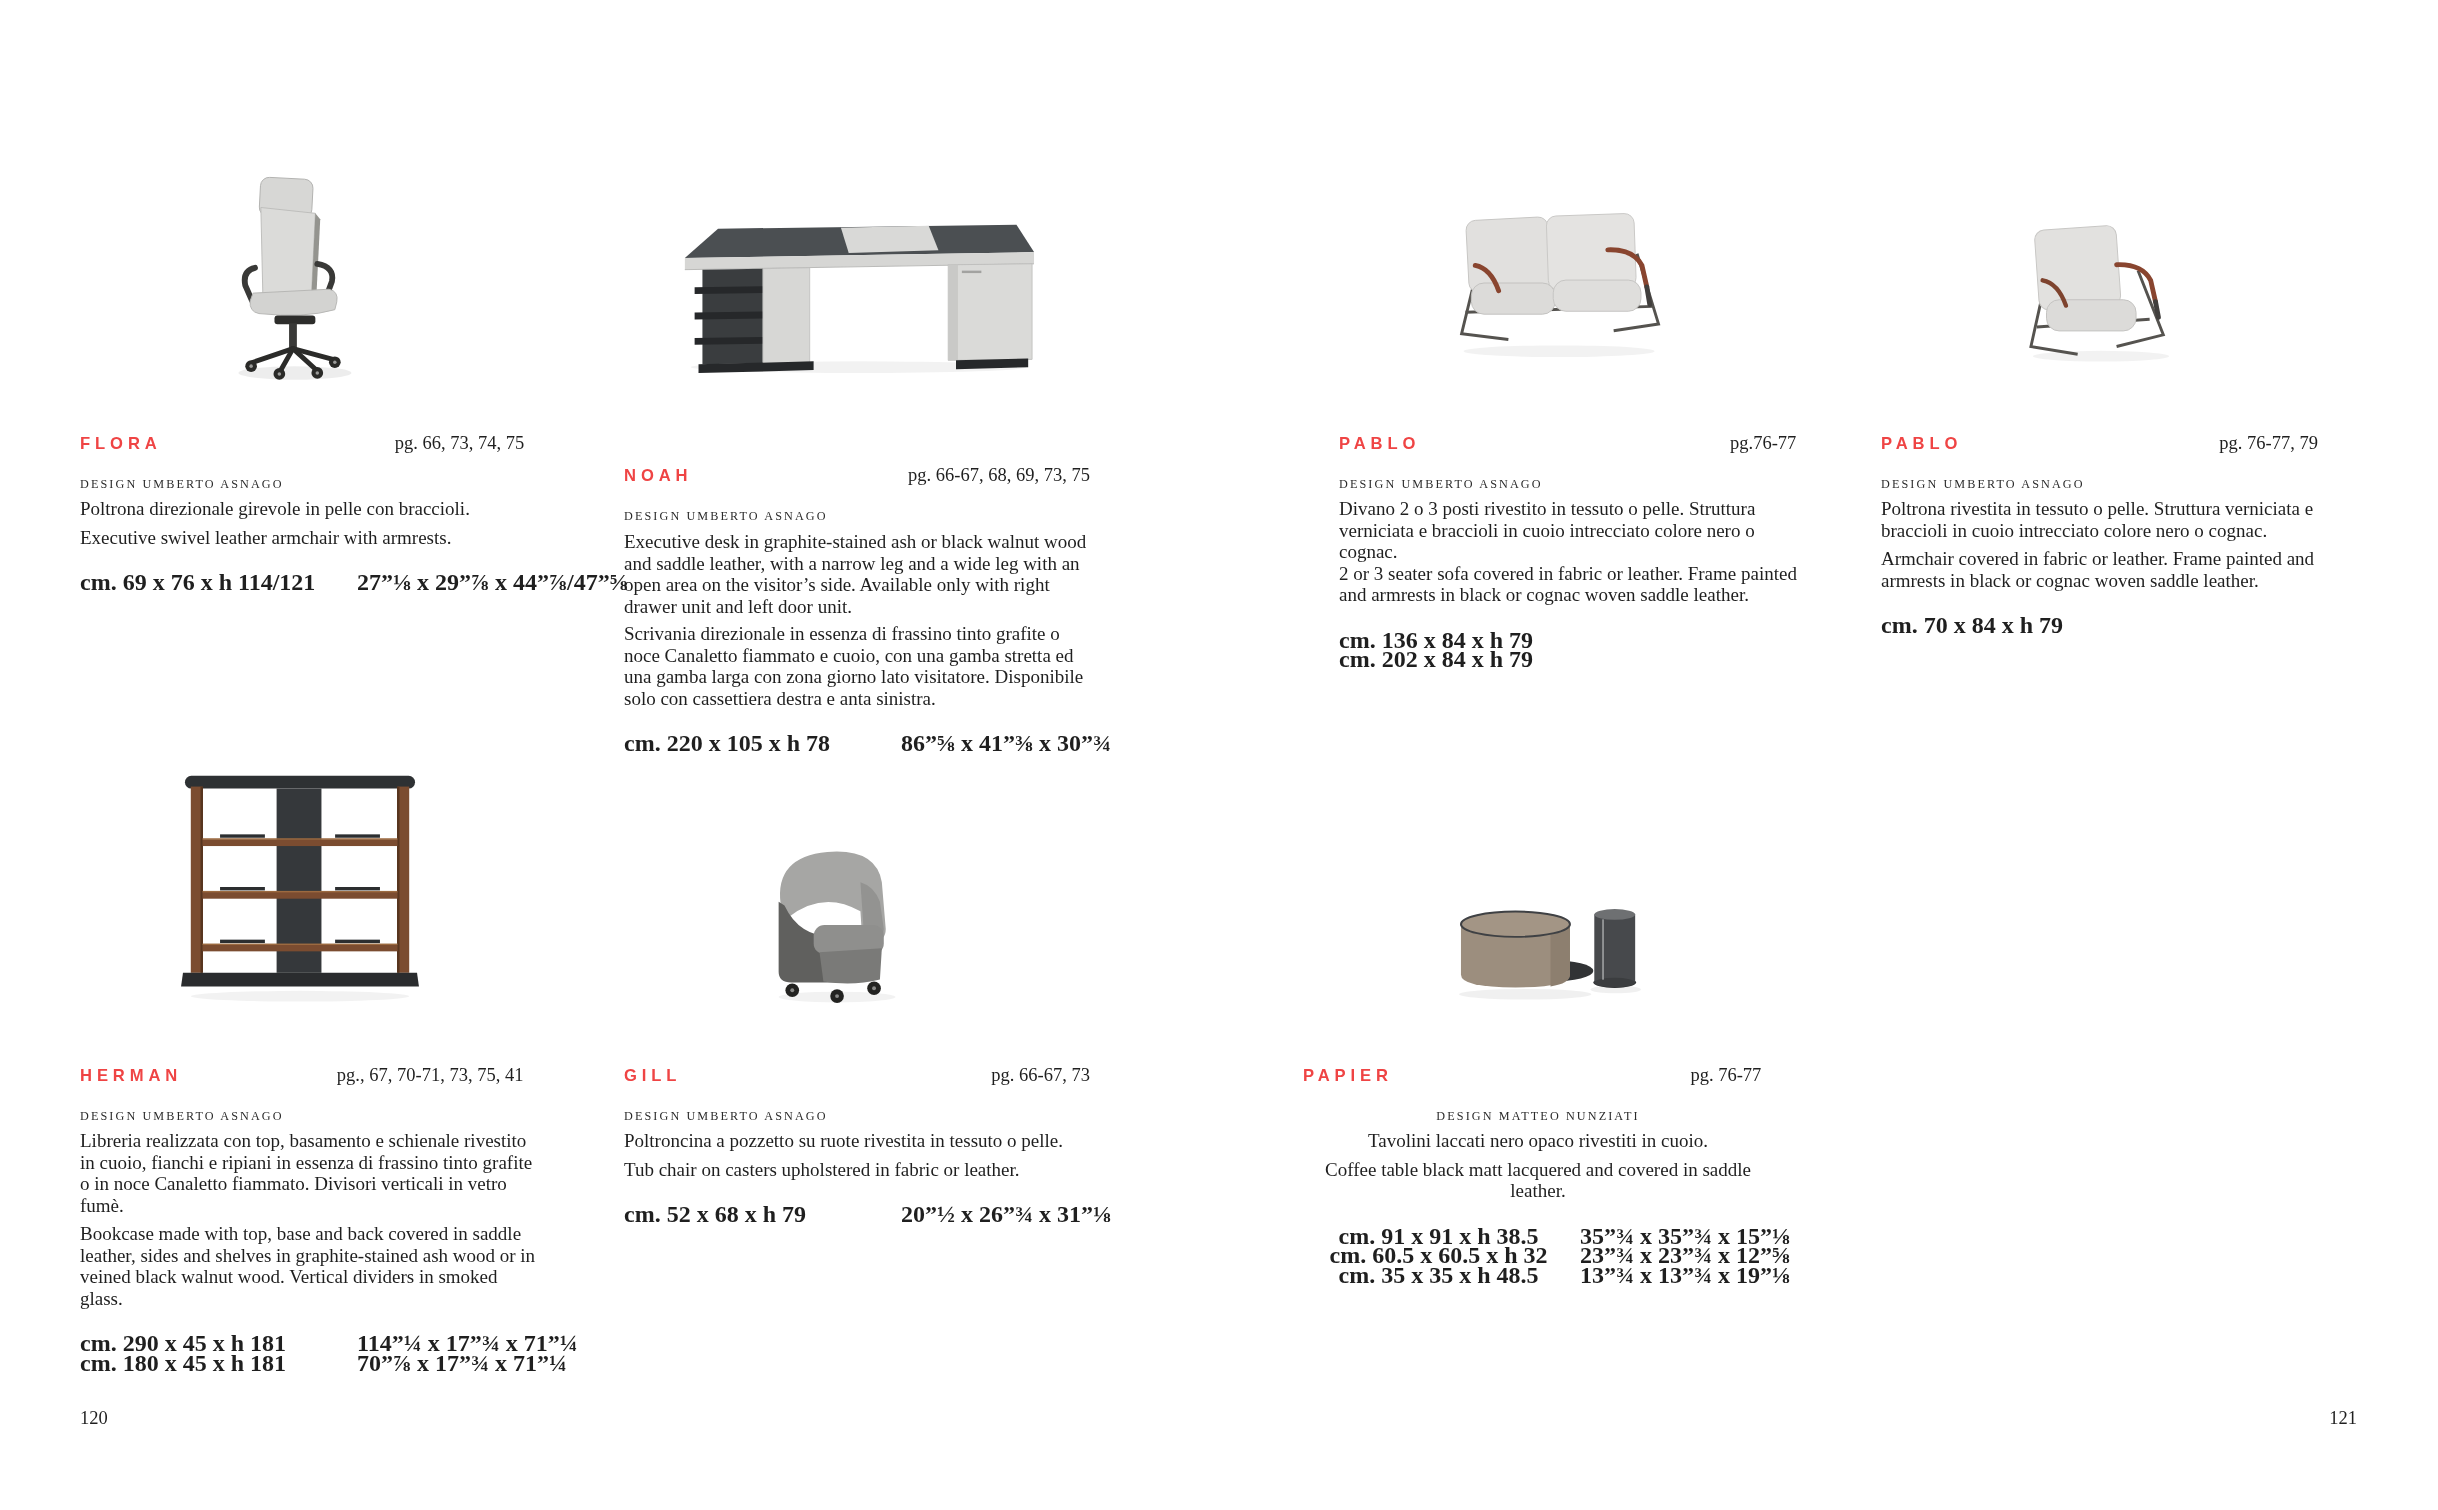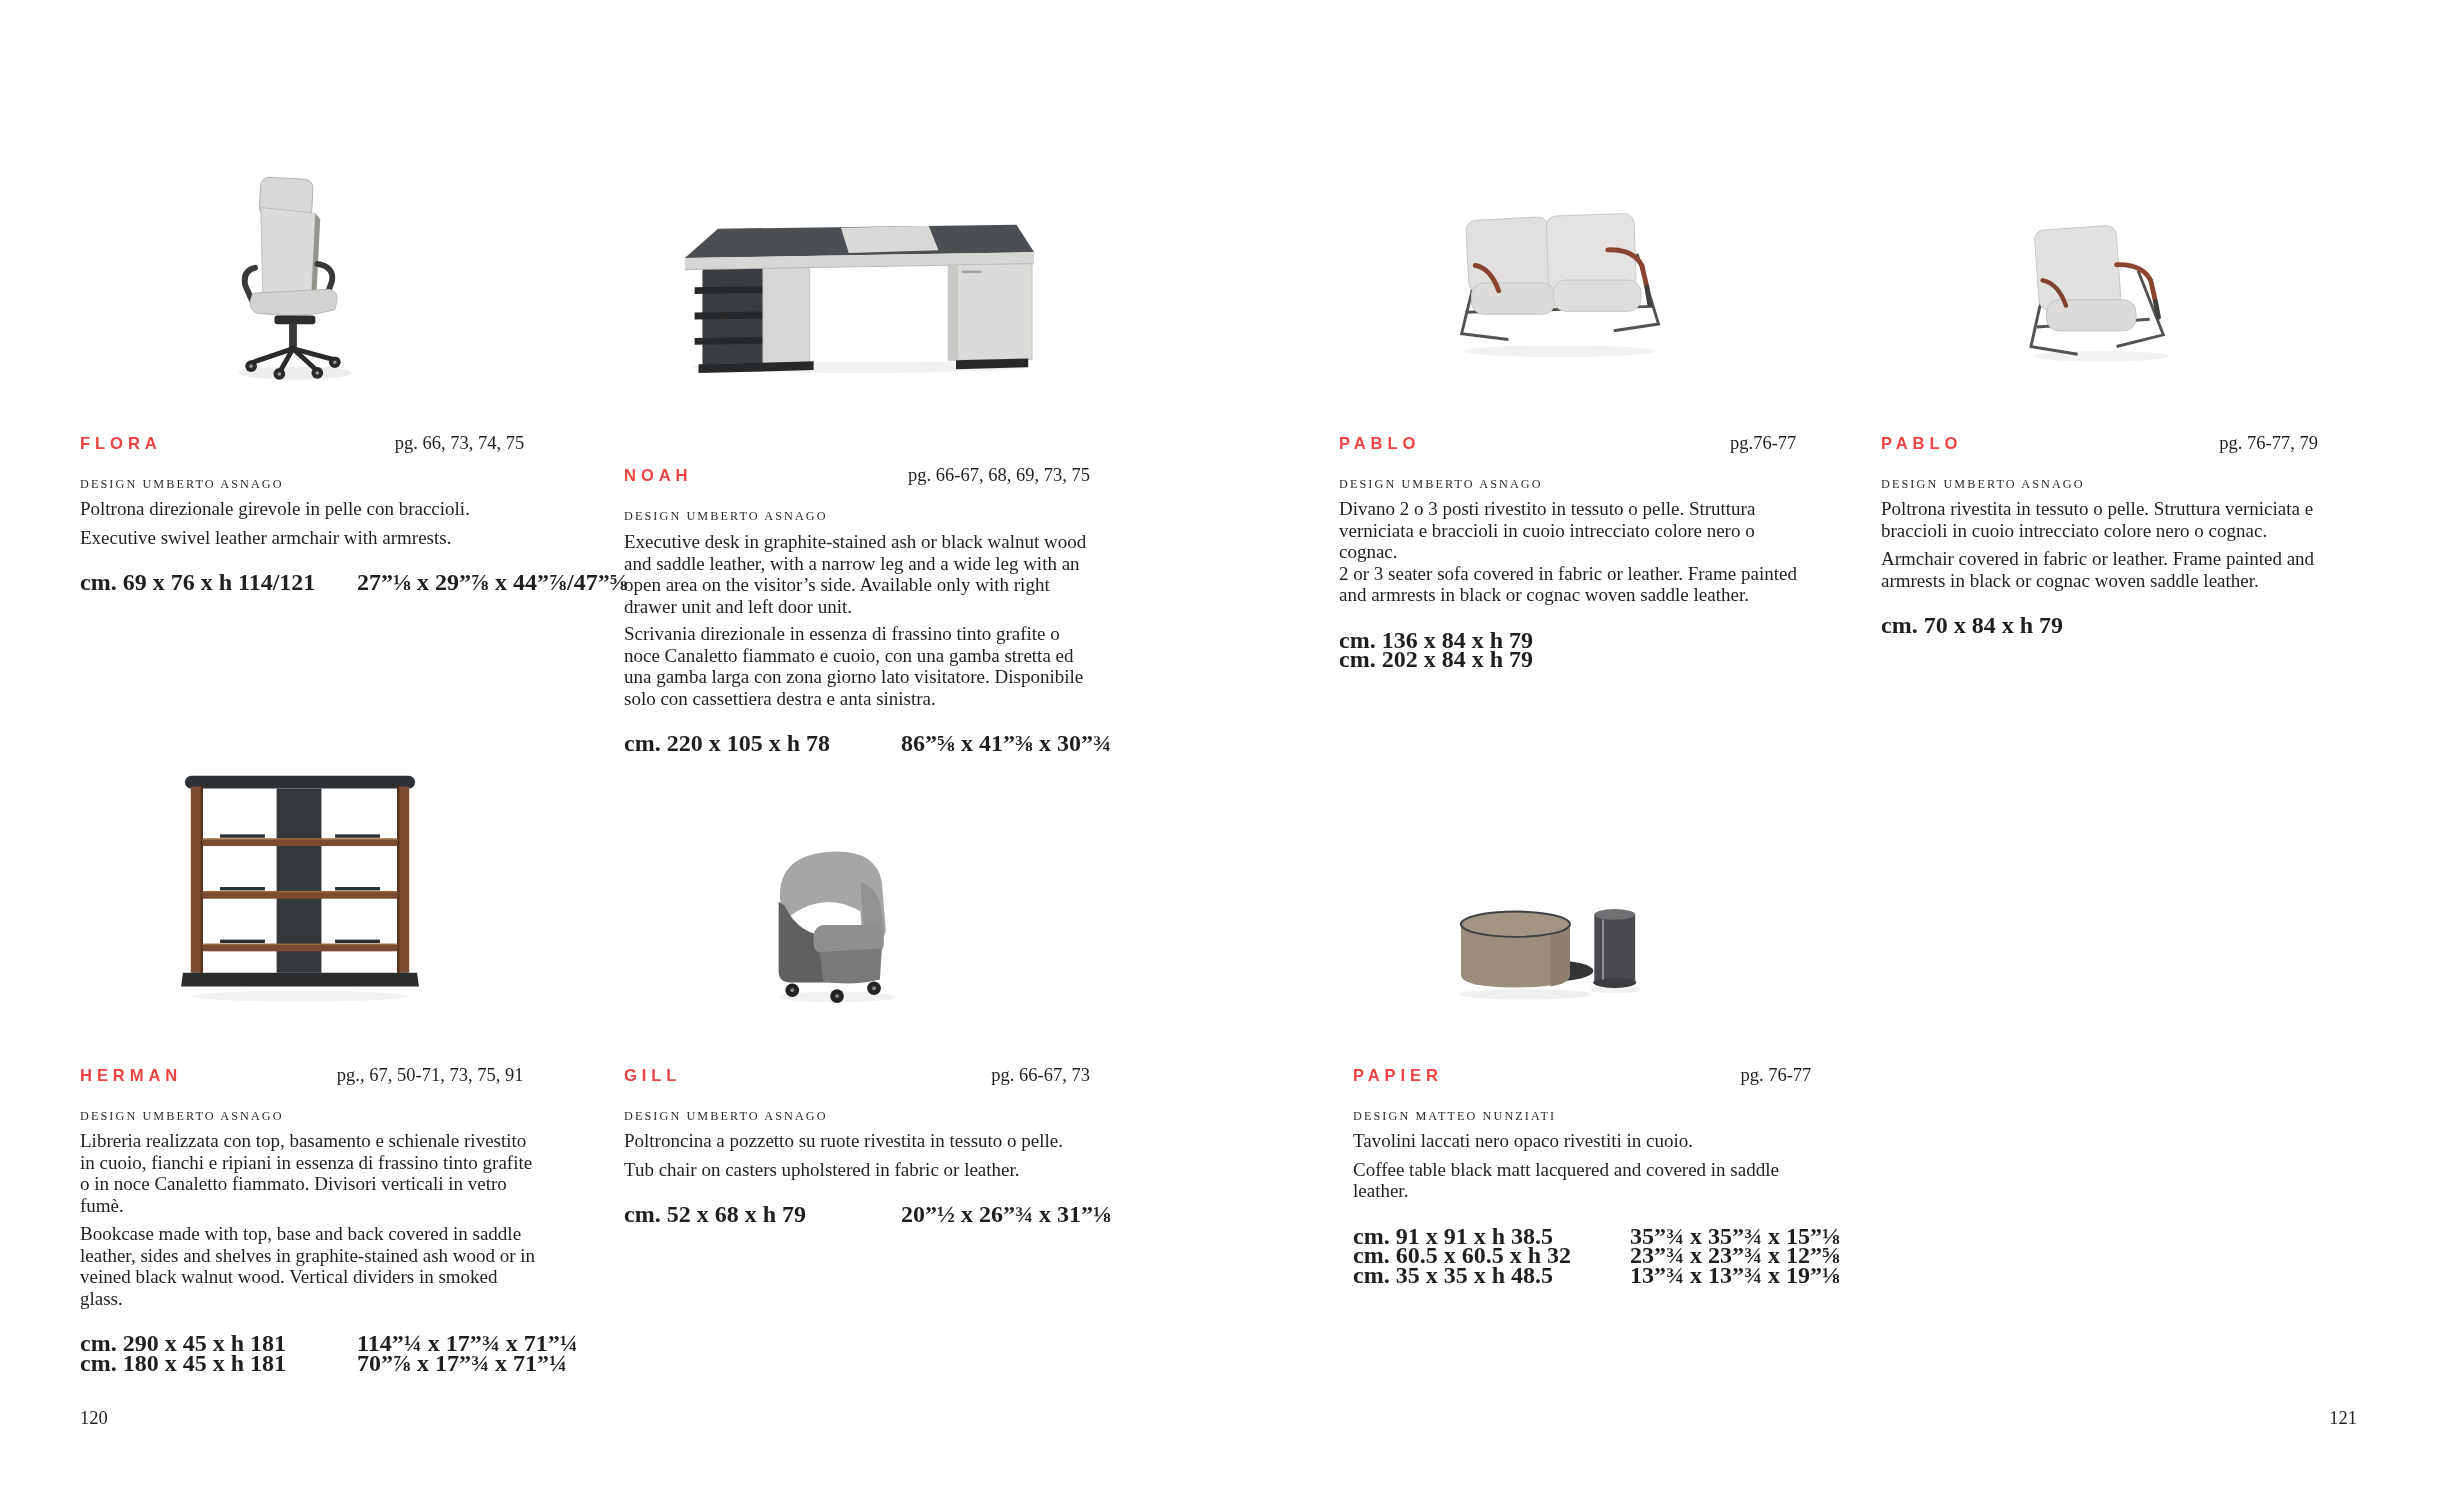--- a/index.html
+++ b/index.html
@@ -233,21 +233,21 @@
     <div class="dims">
       <div class="dim-row">
         <span class="dim-cm">cm. 70 x 84 x h 79</span>
       </div>
     </div>
   </div>
 
   <div class="product" style="left:80px; top:1065px; width:460px;">
     <div class="product-header">
       <span class="product-name">HERMAN</span>
-      <span class="product-pages" style="padding-right:16.6px;">pg., 67, 50-71, 73, 75, 91</span>
+      <span class="product-pages" style="padding-right:16.6px;">pg., 67, 70-71, 73, 75, 41</span>
     </div>
     <div class="designer">DESIGN UMBERTO ASNAGO</div>
     <p class="desc it">Libreria realizzata con top, basamento e schienale rivestito in cuoio, fianchi e ripiani in essenza di frassino tinto grafite o in noce Canaletto fiammato. Divisori verticali in vetro fumè.</p>
     <p class="desc en">Bookcase made with top, base and back covered in saddle leather, sides and shelves in graphite-stained ash wood or in veined black walnut wood. Vertical dividers in smoked glass.</p>
     <div class="dims">
       <div class="dim-row">
         <span class="dim-cm">cm. 290 x 45 x h 181</span>
         <span class="dim-in">114”¼ x 17”¾ x 71”¼</span>
       </div>
       <div class="dim-row">
@@ -266,21 +266,21 @@
     <p class="desc it">Poltroncina a pozzetto su ruote rivestita in tessuto o pelle.</p>
     <p class="desc en">Tub chair on casters upholstered in fabric or leather.</p>
     <div class="dims">
       <div class="dim-row">
         <span class="dim-cm">cm. 52 x 68 x h 79</span>
         <span class="dim-in">20”½ x 26”¾ x 31”⅛</span>
       </div>
     </div>
   </div>
 
-  <div class="product" style="left:1353px; top:1065px; width:470px;">
+  <div class="product" style="left:1303px; top:1065px; width:470px;text-align:center;">
     <div class="product-header">
       <span class="product-name">PAPIER</span>
       <span class="product-pages" style="padding-right:11.7px;">pg. 76-77</span>
     </div>
     <div class="designer">DESIGN MATTEO NUNZIATI</div>
     <p class="desc it">Tavolini laccati nero opaco rivestiti in cuoio.</p>
     <p class="desc en">Coffee table black matt lacquered and covered in saddle leather.</p>
     <div class="dims">
       <div class="dim-row">
         <span class="dim-cm">cm. 91 x 91 x h 38.5</span>

